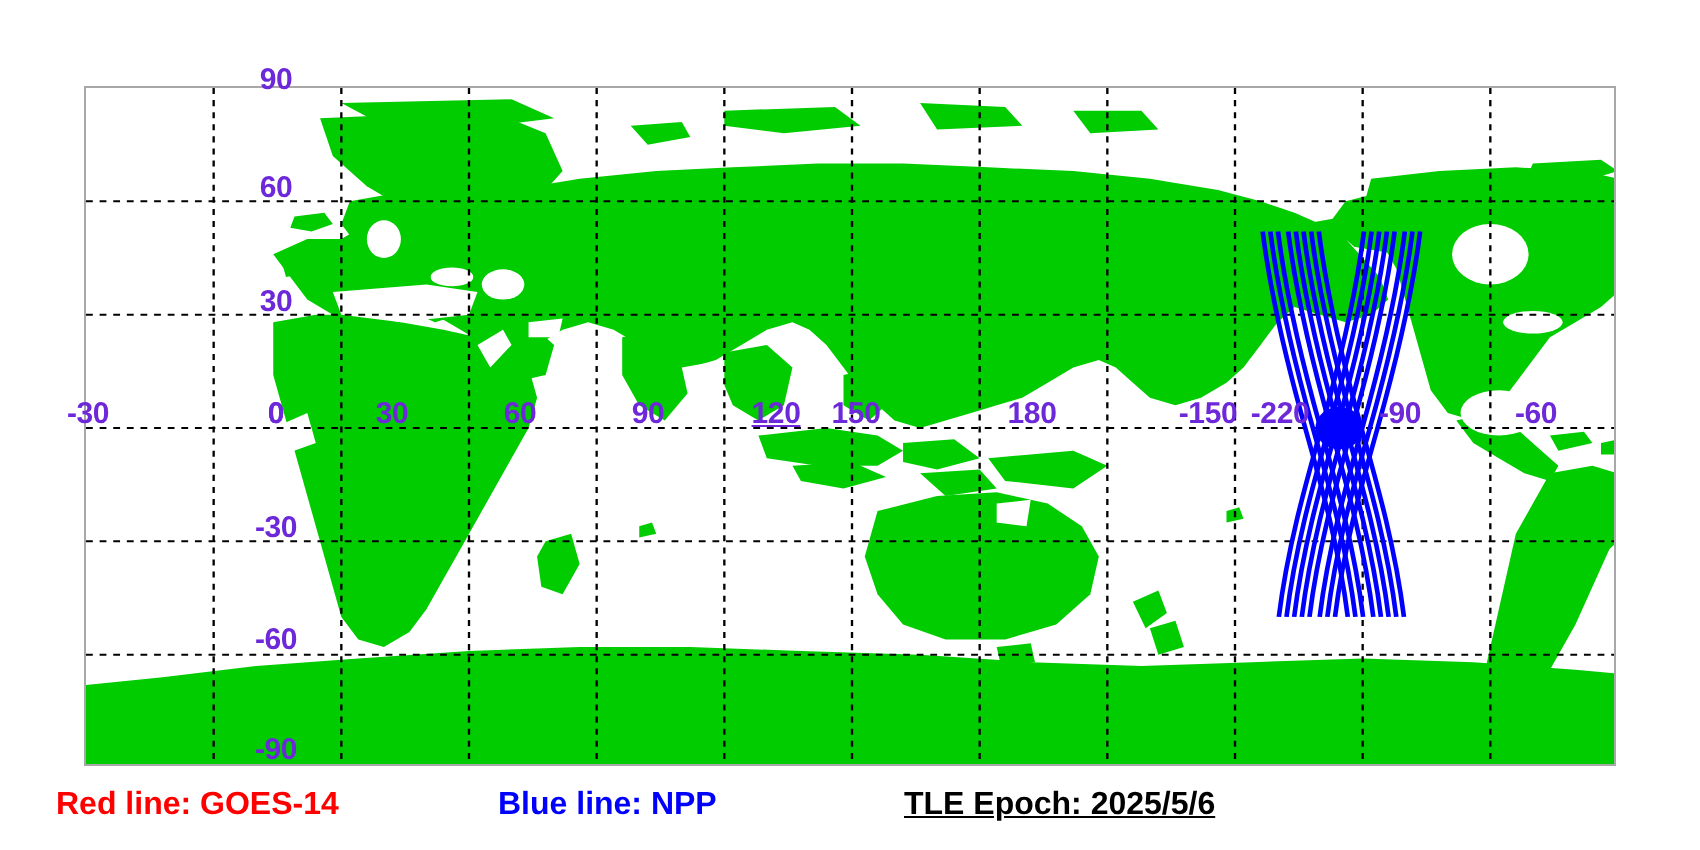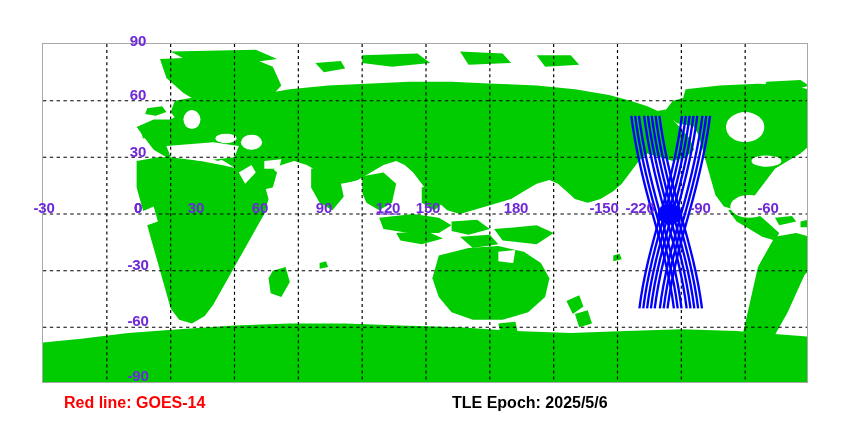--- a/index.html
+++ b/index.html
@@ -31,23 +31,23 @@
 
   
   #legend{
     position:absolute;left:0;top:392px;width:850px;height:28px;
   }
   .leg{
     position:absolute;top:0;
     font-family:"Liberation Sans",sans-serif;
     font-size:16px;font-weight:bold;white-space:nowrap;line-height:22px;
   }
-  #leg-red{left:28px;color:#ff0000;margin-left:36px;}
+  #leg-red{left:28px;color:#ff0000;}
   #leg-blue{left:249px;color:#0000ff;}
-  #leg-epoch{left:452px;color:#000000;}
+  #leg-epoch{left:452px;color:#000000;text-decoration:underline;}
 </style>
 </head>
 <body>
 
 <div id="stage">
 
   <div id="map-frame" style="background: rgb(255, 255, 255); border-color: rgb(168, 168, 168);">
     <div id="map-clip">
       <svg id="map-svg" width="766" height="340" viewBox="0 0 360 180" preserveAspectRatio="none">
 
@@ -244,16 +244,17 @@
     <div class="axlabel lat-label" style="left:138px;top:94px;">60</div>
     <div class="axlabel lat-label" style="left:138px;top:151px;">30</div>
     <div class="axlabel lat-label" style="left:138px;top:207px;">0</div>
     <div class="axlabel lat-label" style="left:138px;top:264px;">-30</div>
     <div class="axlabel lat-label" style="left:138px;top:320px;">-60</div>
     <div class="axlabel lat-label" style="left:138px;top:375px;">-90</div>
   </div>
 
   <div id="legend">
     <div class="leg" id="leg-red" style="color: rgb(255, 0, 0);">Red line: GOES-14</div>
+    <div class="leg" id="leg-blue" style="color: rgb(0, 0, 255);">Blue line: NPP</div>
     <div class="leg" id="leg-epoch">TLE Epoch: 2025/5/6</div>
   </div>
 
 </div>
 
 </body></html>

